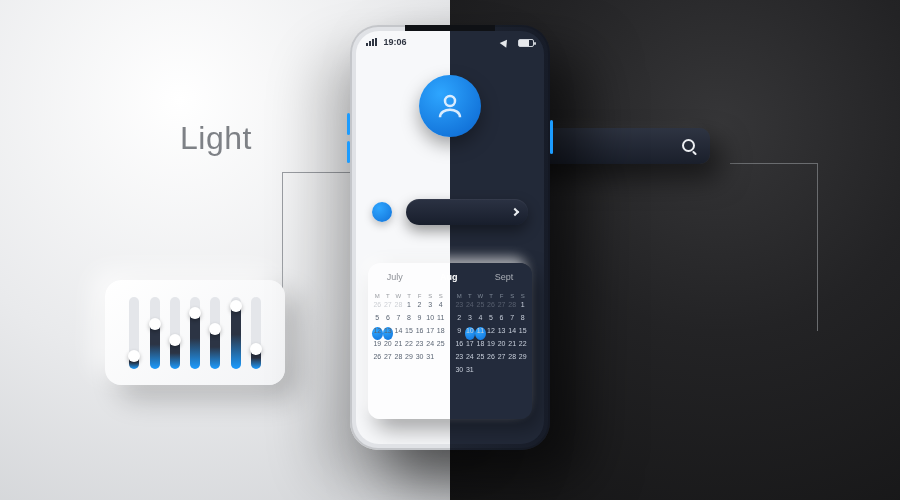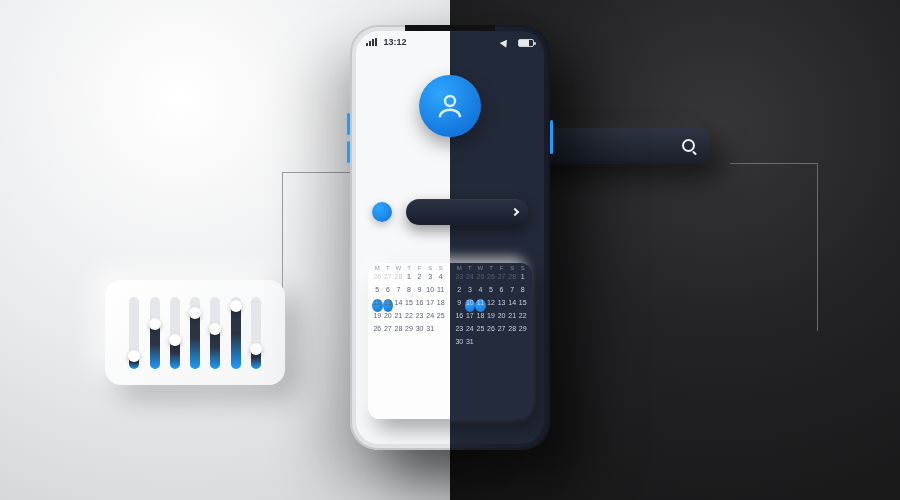--- a/index.html
+++ b/index.html
@@ -94,20 +94,21 @@
   .mag::before{content:"";position:absolute;width:9px;height:9px;border:2px solid #eceef1;border-radius:50%;}
   .mag::after{content:"";position:absolute;right:-1px;bottom:-1px;width:5px;height:2px;background:#eceef1;transform:rotate(45deg);border-radius:1px;}
 </style>
 </head>
 <body>
 
 <div class="stage">
   <div class="bg-light"></div>
   <div class="bg-dark"></div>
 
+  <div class="label-light">Light</div>
 
   <div class="conn conn-l"></div>
   <div class="conn conn-r"></div>
 
   <div class="eq-card" id="eq-card">
       <div class="eq-slot">
         <div class="eq-fill" style="height: 18%;"></div>
         <div class="eq-knob" style="bottom: calc(18% - 6px);"></div>
       </div>
       <div class="eq-slot">
@@ -147,21 +148,21 @@
     <div class="side-btn sb2"></div>
     <div class="side-btn sb3"></div>
 
     <div class="screen">
       <div class="screen-bg-l"></div>
       <div class="screen-bg-d"></div>
 
       <div class="statusbar">
         <span class="sb-left">
           <span class="signal-icon"></span>
-          <span class="time">13:12</span>
+          <span class="time">19:06</span>
         </span>
         <span class="sb-right">
           <span class="loc-icon"></span>
           <span class="batt"><i></i></span>
         </span>
       </div>
 
       <div class="avatar">
         <svg viewBox="0 0 24 24">
             <circle cx="12" cy="8" r="4"></circle>
@@ -170,20 +171,25 @@
       </div>
 
       <div class="chipbar">
         <div class="chip-dot"></div>
         <div class="chip-pill">
           <span class="chev"></span>
         </div>
       </div>
 
       <div class="cal">
+        <div class="cal-tabs">
+          <span class="cal-tab-l">July</span>
+          <span class="cal-tab-c">Aug</span>
+          <span class="cal-tab-r">Sept</span>
+        </div>
         <div class="cal-body">
           <div class="month light">
             <div class="dow" id="dow-l">
                 <span>M</span>
                 <span>T</span>
                 <span>W</span>
                 <span>T</span>
                 <span>F</span>
                 <span>S</span>
                 <span>S</span>

